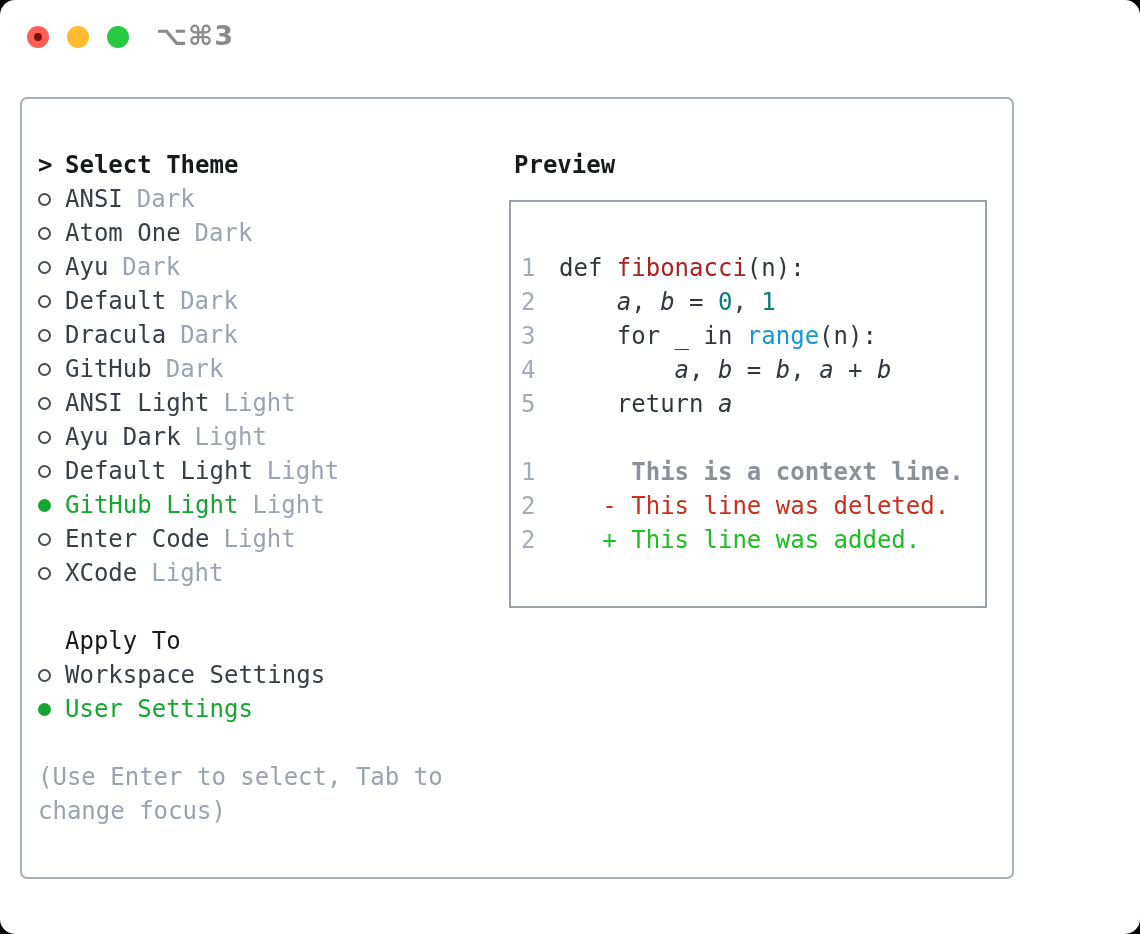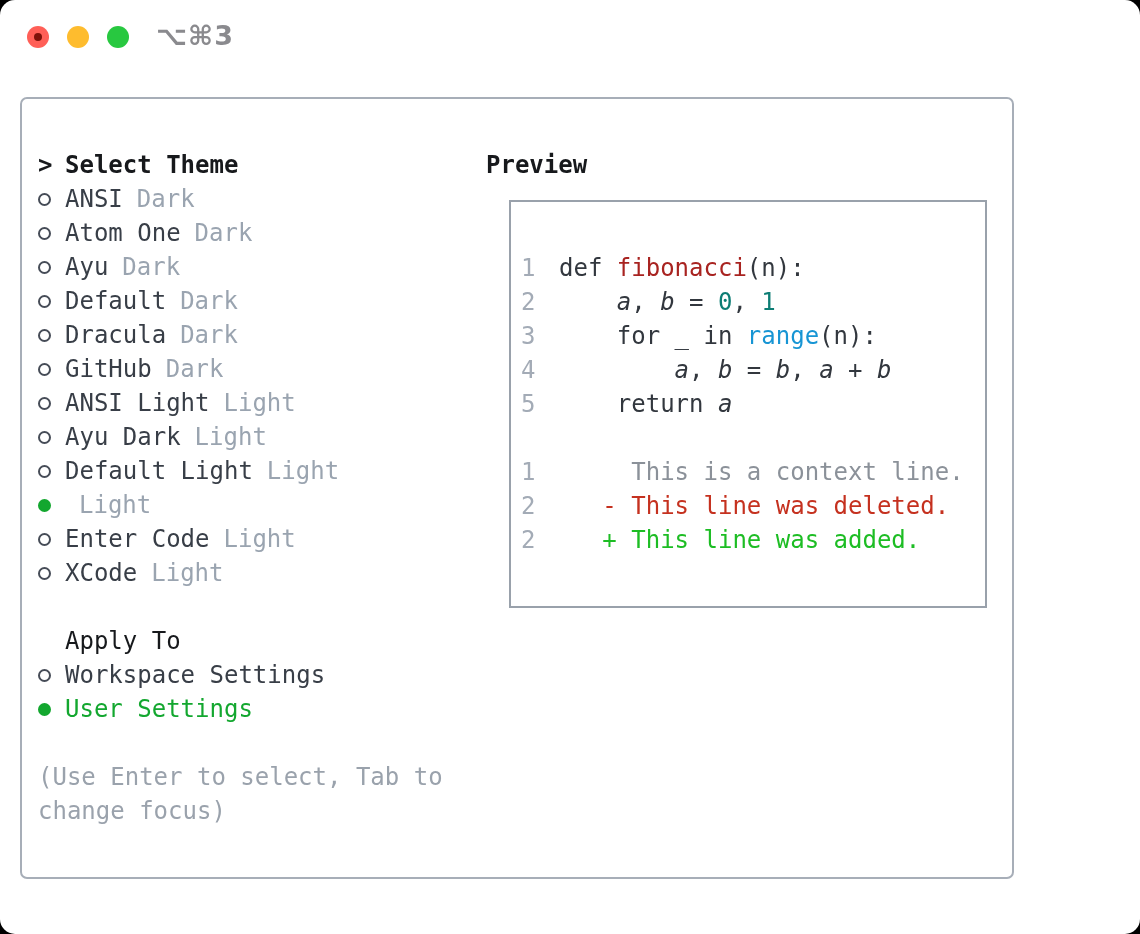--- a/index.html
+++ b/index.html
@@ -36,33 +36,33 @@
   .radio { width:13px; height:13px; border:2px solid #464c57; border-radius:50%; }
   .radio.on { background:var(--accent_green); border-color:var(--accent_green); }
   .item-label { white-space:pre; }
   .row.selected .item-label { color:var(--accent_green); }
   .variant { color:var(--text_muted); margin-left:14px; white-space:pre; }
 
   .hint { position:absolute; left:38px; top:760px; width:434px; font-size:24px;
           line-height:34px; color:var(--hint_color); }
 
   
-  .preview-title { position:absolute; left:486px; top:148px; height:34px; line-height:34px;
+  .preview-title { position:absolute; left:514px; top:148px; height:34px; line-height:34px;
                    font-size:24px; font-weight:bold; color:var(--text_header); }
   .preview-box { position:absolute; left:509px; top:200px; width:478px; height:408px;
                  border:2px solid var(--preview_border); padding:49px 0 0 10px;
                  overflow:hidden; background:#fff; }
   .code-line { height:34px; line-height:34px; font-size:24px; white-space:pre; }
   .lnum { display:inline-block; width:38px; color:var(--line_number); }
   .t-pln { color:var(--code_plain); }
   .t-fn  { color:var(--code_function); }
   .t-lit { color:var(--code_literal); }
   .t-bi  { color:var(--code_builtin); }
   .t-var { color:var(--code_plain); font-style:italic; }
-  .t-ctx { color:var(--diff_context); }
+  .t-ctx { color:var(--diff_context);font-weight:bold; }
   .t-del { color:var(--diff_deleted);text-align:right; }
   .t-add { color:var(--diff_added); }
 </style>
 </head>
 <body>
 
 <div class="window">
 
   <div class="traffic-lights">
     <span class="tl red">
@@ -144,20 +144,21 @@
           <span class="marker">
             <span class="radio"></span>
           </span>
           <span class="item-label">Default Light</span>
           <span class="variant">Light</span>
         </div>
         <div class="row selected">
           <span class="marker">
             <span class="radio on"></span>
           </span>
+          <span class="item-label">GitHub Light</span>
           <span class="variant">Light</span>
         </div>
         <div class="row">
           <span class="marker">
             <span class="radio"></span>
           </span>
           <span class="item-label">Enter Code</span>
           <span class="variant">Light</span>
         </div>
         <div class="row">

